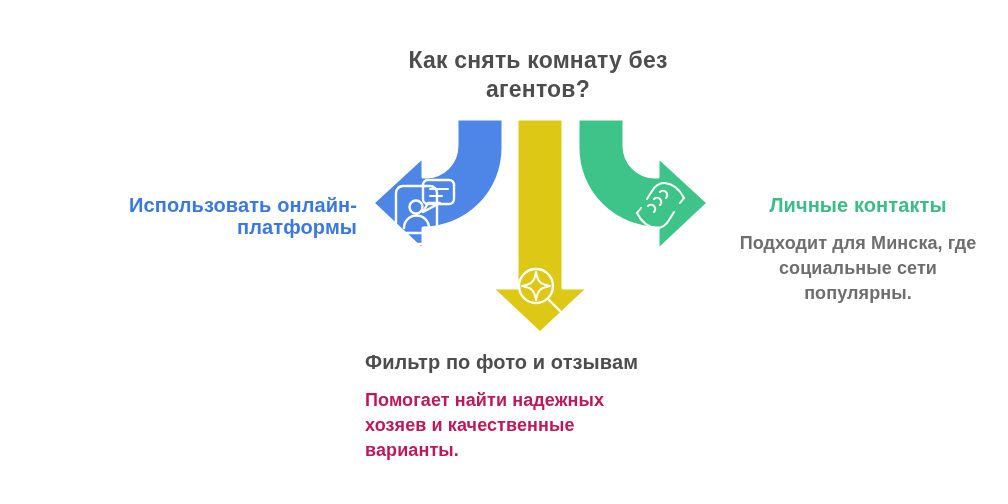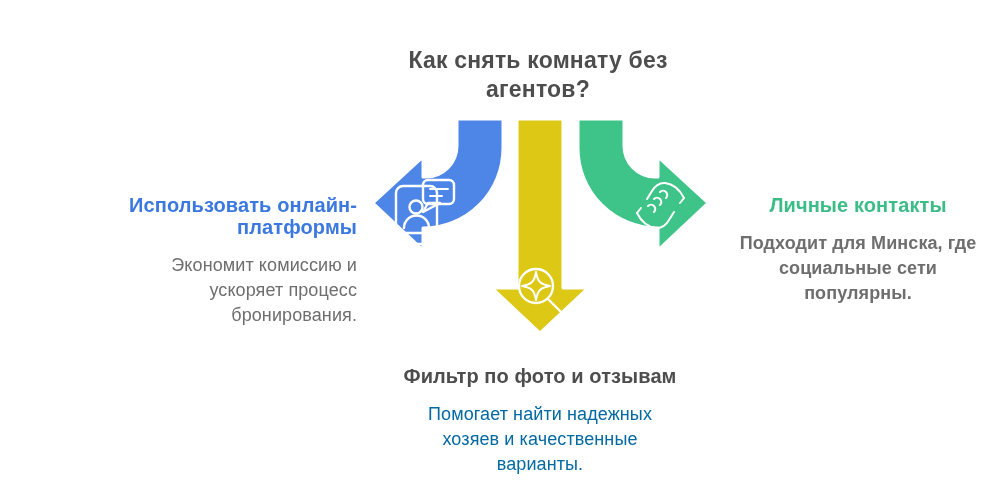--- a/index.html
+++ b/index.html
@@ -8,21 +8,21 @@
   .stage{position:relative;width:948px;height:504px;background:#ffffff;}
   .abs{position:absolute;}
   .title{left:288px;top:46px;width:500px;text-align:center;
          font-size:23px;font-weight:bold;line-height:29px;color:#4d4d4d;
          white-space:pre-line;letter-spacing:.2px;}
   .heading{font-size:20px;font-weight:bold;line-height:22px;letter-spacing:.1px;}
   .body{margin-top:15px;font-size:18px;line-height:25px;color:#6e6e6e;
         white-space:pre-line;letter-spacing:.1px;}
   .item-left{left:27px;top:194px;width:330px;text-align:right;}
   .item-right{left:723px;top:194px;width:270px;text-align:center;}
-  .item-bottom{left:365px;top:365px;width:350px;text-align:center;}
+  .item-bottom{left:365px;top:351px;width:350px;text-align:left;}
   svg{position:absolute;left:0;top:0;}
   .arrow{stroke:#ffffff;stroke-width:3;stroke-linejoin:round;}
   .icon{fill:none;stroke:#ffffff;stroke-width:2.4;stroke-linecap:round;stroke-linejoin:round;}
   .icon-thin{fill:none;stroke:#ffffff;stroke-width:2;stroke-linecap:round;stroke-linejoin:round;}
 </style>
 </head>
 <body>
 
 <div class="stage">
 
@@ -68,32 +68,29 @@
         <path class="icon-thin" d="M648 206 a4.2 4.2 0 0 1 6 6"></path>
         <path class="icon-thin" d="M654 199 a4.2 4.2 0 0 1 6 6"></path>
         <path class="icon-thin" d="M660 192 a4.2 4.2 0 0 1 6 6"></path>
         <path class="icon-thin" d="M641 208 l-4 5 M680 203 l4 -5"></path>
       </g>
     </g>
   </svg>
 
   <div class="abs item-left">
     <div class="heading" style="color: rgb(59, 120, 224);">Использовать онлайн-платформы</div>
-    <div class="body" style="color: rgb(110, 110, 110);">Экономит комиссию и
-ускоряет процесс
-бронирования.</div>
   </div>
 
   <div class="abs item-right">
     <div class="heading" style="color: rgb(60, 189, 135);">Личные контакты</div>
     <div class="body" style="color: rgb(110, 110, 110); font-weight: bold;">Подходит для Минска, где
 социальные сети
 популярны.</div>
   </div>
 
   <div class="abs item-bottom">
     <div class="heading" style="color: rgb(77, 77, 77);">Фильтр по фото и отзывам</div>
-    <div class="body" style="color: #0369a1;">Помогает найти надежных
+    <div class="body" style="color: #be185d; font-weight: bold;">Помогает найти надежных
 хозяев и качественные
 варианты.</div>
   </div>
 
 </div>
 
 </body></html>

